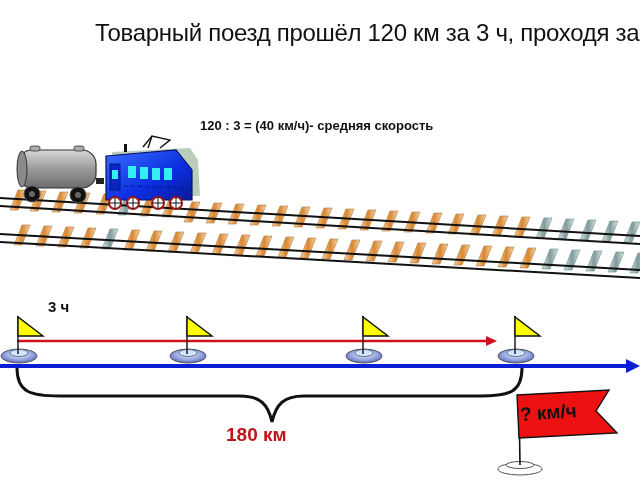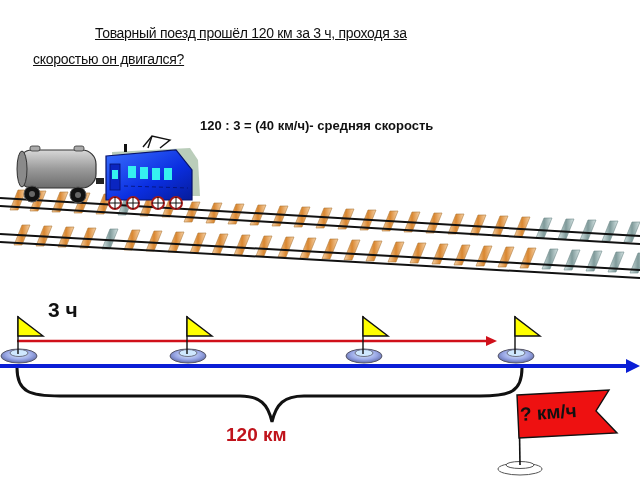--- a/index.html
+++ b/index.html
@@ -1,47 +1,46 @@
 <!DOCTYPE html>
 <html><head>
 <meta charset="utf-8">
 <style>
   html, body { margin: 0; padding: 0; background: #ffffff; }
   body { width: 640px; height: 480px; position: relative; overflow: hidden; font-family: "Liberation Sans", sans-serif; }
   .problem {
     position: absolute; left: 33px; top: 20px; width: 580px;
-    font-size: 14px; line-height: 26px; color: #111; letter-spacing: -0.3px; text-decoration: underline;
+    font-size: 24px; line-height: 26px; color: #111; letter-spacing: -0.3px;
   }
   .problem .line { white-space: pre; display: block; }
   .problem .line.first { padding-left: 62px; }
   .solution {
     position: absolute; left: 200px; top: 118px;
     font-size: 13px; font-weight: bold; color: #111; white-space: pre;
   }
   .scene { position: absolute; left: 0; top: 0; width: 640px; height: 480px; }
   .label-time {
     position: absolute; left: 48px; top: 298px;
-    font-size: 21px; font-weight: bold; color: #111;
+    font-size: 15px; font-weight: bold; color: #111;
   }
   .label-distance {
     position: absolute; left: 226px; top: 424px;
     font-size: 19px; font-weight: bold; color: #c0141c;
   }
   .flag-text {
     position: absolute; left: 520px; top: 402px;
     font-size: 19px; font-weight: bold; color: #111;
     transform: rotate(-4deg); white-space: pre;
   }
 </style>
 </head>
 <body>
 
 <div class="problem">
   <span class="line first">Товарный поезд прошёл 120 км за 3 ч, проходя за</span>
-  <span class="line">скоростью он двигался?</span>
 </div>
 
 <div class="solution">120 : 3 = (40 км/ч)- средняя скорость</div>
 
 <svg class="scene" viewBox="0 0 640 480">
   <defs>
     <linearGradient id="sleeperO" x1="0" x2="1">
       <stop offset="0" stop-color="#f6d2a8"></stop>
       <stop offset="0.5" stop-color="#d9862f"></stop>
       <stop offset="1" stop-color="#f6d2a8"></stop>
@@ -225,14 +224,14 @@
 
   <g>
     <ellipse cx="520" cy="469" rx="22" ry="6" fill="#ffffff" stroke="#555" stroke-width="1"></ellipse>
     <ellipse cx="520" cy="465" rx="14" ry="3.5" fill="#ffffff" stroke="#555" stroke-width="1"></ellipse>
     <line x1="519" y1="400" x2="520" y2="465" stroke="#111" stroke-width="1.6"></line>
     <polygon points="517,395 609,390 596,411 617,433 519,438" fill="#ee1111" stroke="#111" stroke-width="1.4"></polygon>
   </g>
 </svg>
 
 <div class="label-time">3 ч</div>
-<div class="label-distance">120 км</div>
+<div class="label-distance">180 км</div>
 <div class="flag-text">? км/ч</div>
 
 </body></html>

